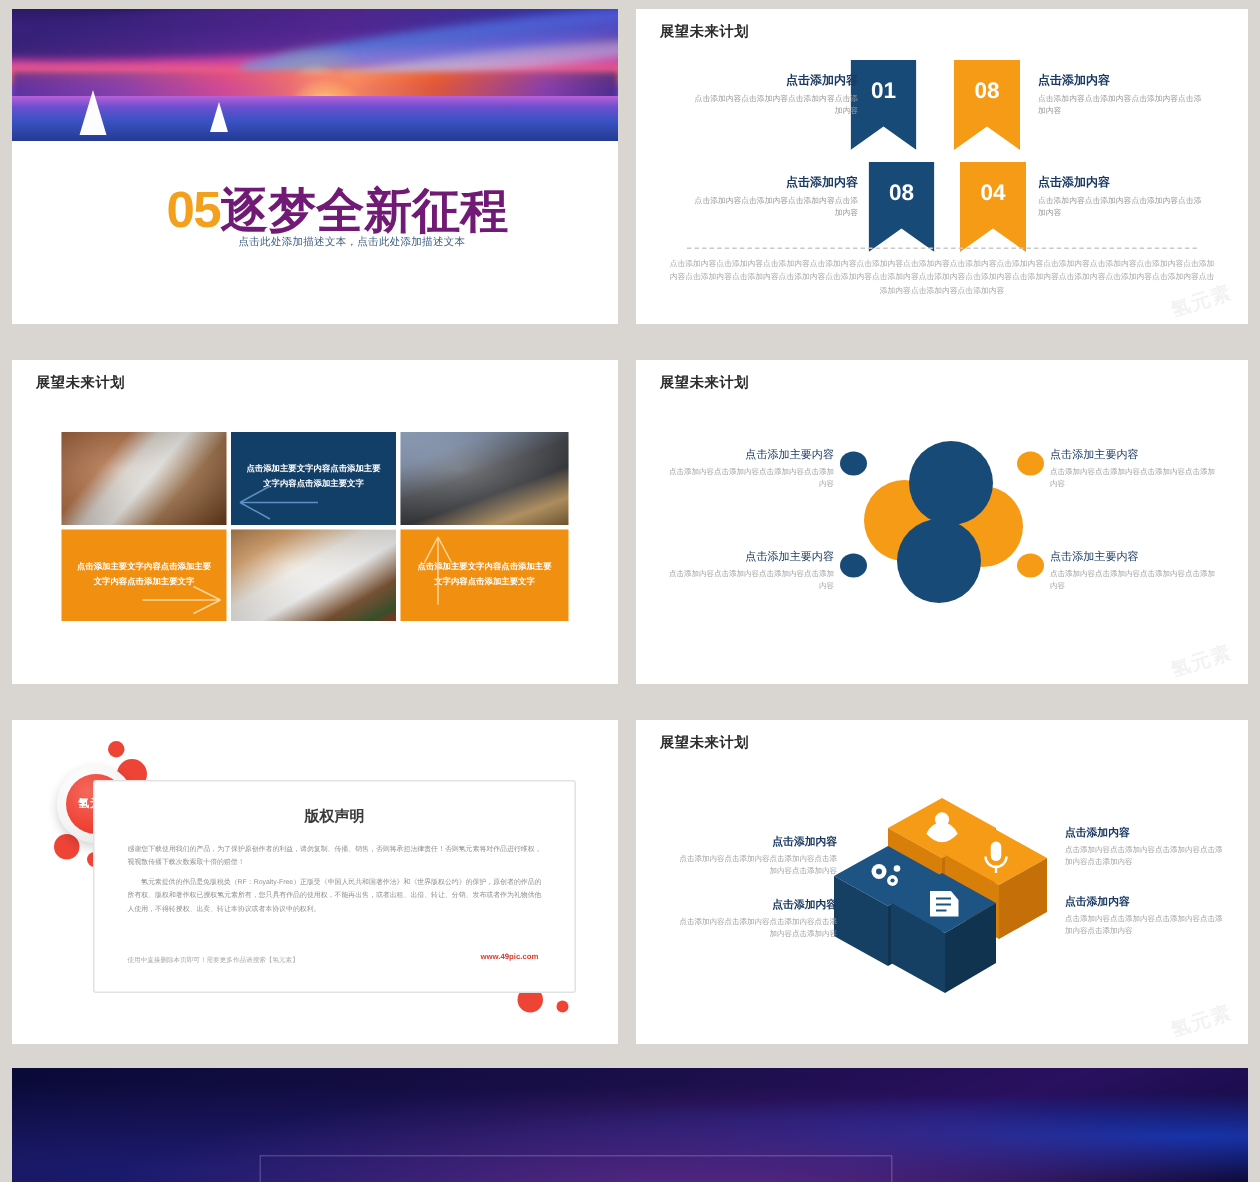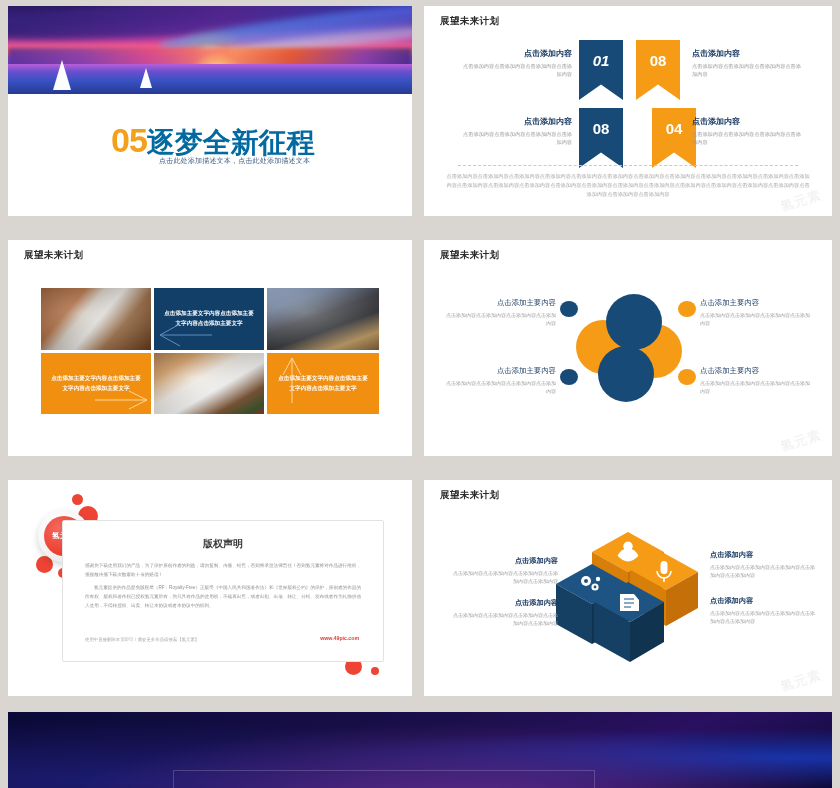--- a/index.html
+++ b/index.html
@@ -77,41 +77,41 @@
   .hero .sail{position:absolute;width:0;height:0;border-style:solid;}
   .hero .sailA{left:45px;top:54px;border-width:0 9px 30px 9px;border-color:transparent transparent #fdfdff transparent;}
   .hero .sailB{left:132px;top:62px;border-width:0 6px 20px 6px;border-color:transparent transparent #fdfdff transparent;}
 
   .cover-wrap{position:absolute;left:103px;top:117px;}
   .cover-num{
     font-size:34px;font-weight:bold;color:#f3a01c;line-height:1;
     letter-spacing:-1px;display:inline-block;vertical-align:baseline;
   }
   .cover-head{
-    font-size:28px;font-weight:bold;color:#0369a1;line-height:1;
+    font-size:32px;font-weight:bold;color:#701a75;line-height:1;
     display:inline-block;vertical-align:baseline;letter-spacing:0px;
   }
   .cover-sub{
     position:absolute;left:48px;top:33px;white-space:nowrap;
     font-size:7px;color:#3c5d80;letter-spacing:.2px;
   }
 
   
   .ribbon{
     position:absolute;width:44px;height:60px;
     color:#fff;font-size:15px;font-weight:bold;
     text-align:center;line-height:42px;
     clip-path:polygon(0 0,100% 0,100% 100%,50% 74%,0 100%);
   }
   .rb-navy{background:#174a77;}
   .rb-orange{background:#f59b16;}
-  .rb01{left:155px;top:34px;font-style:italic;}
+  .rb01{left:143px;top:34px;}
   .rb02{left:212px;top:34px;}
   .rb03{left:155px;top:102px;}
-  .rb04{left:228px;top:102px;}
+  .rb04{left:216px;top:102px;}
   .rbtext{position:absolute;width:110px;}
   .rbtext h4{margin:0 0 3px 0;font-size:8px;color:#1b3a63;font-weight:bold;}
   .rbtext p{margin:0;font-size:5.2px;color:#9a9a9a;line-height:1.55;}
   .rb-l{text-align:right;}
   .rb-r{text-align:left;}
   .t01{left:38px;top:42px;}
   .t02{left:268px;top:42px;}
   .t03{left:38px;top:110px;}
   .t04{left:268px;top:110px;}
   .rb-divider{

